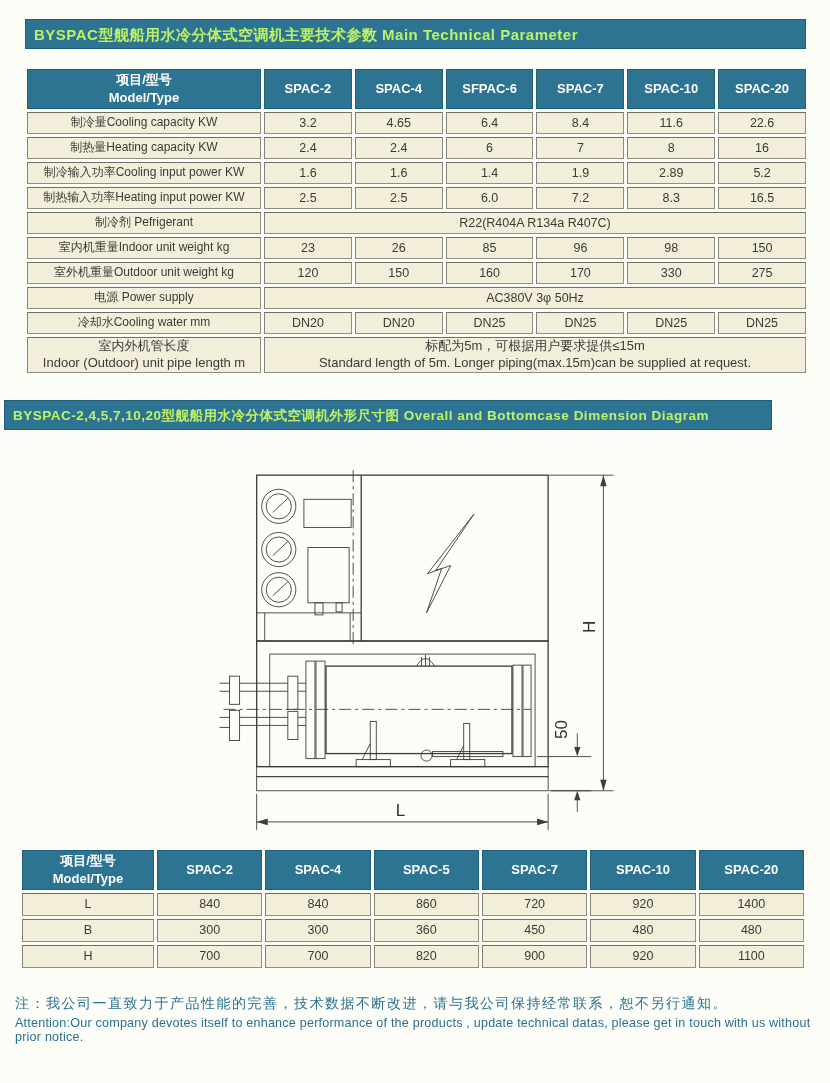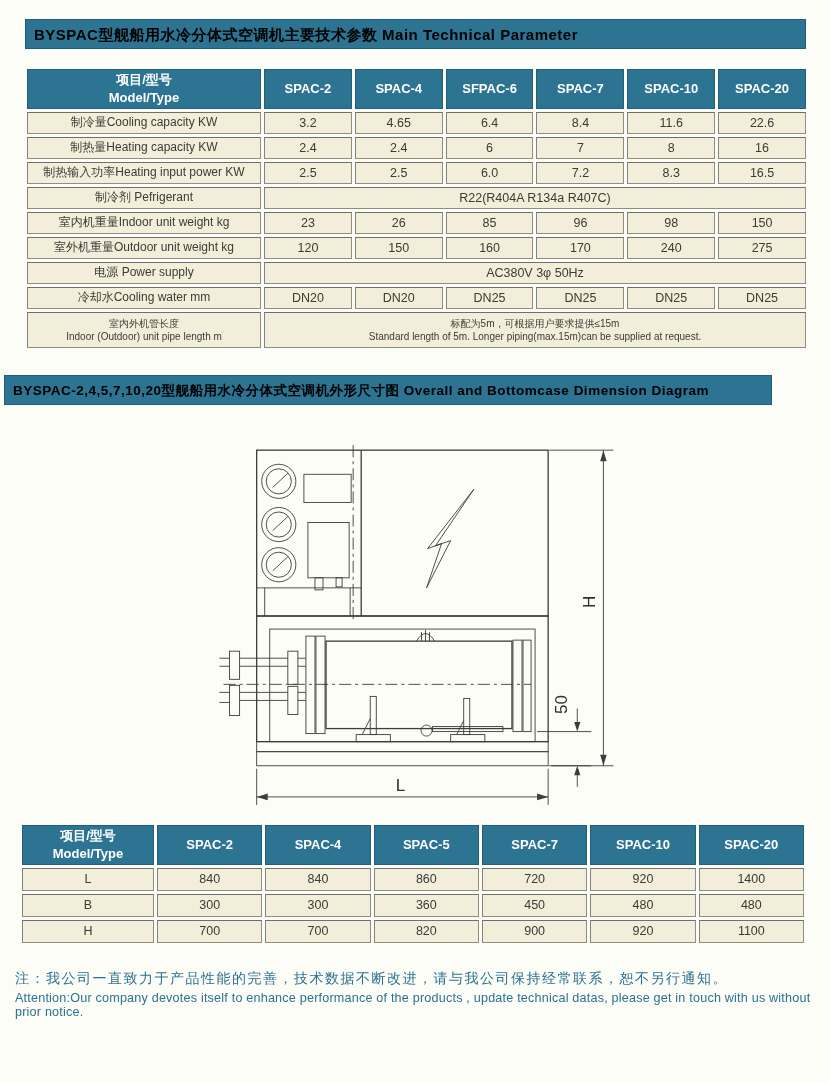--- a/index.html
+++ b/index.html
@@ -6,21 +6,21 @@
   body {
     width:830px; height:1083px;
     background:#fdfdf8;
     font-family:"Liberation Sans","DejaVu Sans",sans-serif;
     position:relative; overflow:hidden;
   }
   .banner {
     margin:19px 24px 0 25px;
     width:781px; height:30px; line-height:29px;
     background:#2d7493; border:1px solid #1f5d79;
-    color:#000000; font-weight:bold; font-size:15px;
+    color:#bef264; font-weight:bold; font-size:15px;
     padding-left:8px; letter-spacing:0.5px; box-sizing:border-box;
     white-space:nowrap; overflow:hidden;
   }
   .banner2 { margin-top:24px; margin-left:4px; width:768px; font-size:13.5px; }
 
   table.spec { border-collapse:separate; border-spacing:3px; table-layout:fixed; }
   .t1 { width:785px; margin-left:24px; margin-top:17px; }
   .t2 { width:788px; margin-left:19px; margin-top:8px; }
   .spec th {
     background:#2d7493; border:1px solid #235f7b;
@@ -31,21 +31,21 @@
   .spec td {
     background:#f2eed9;
     border:1px solid #8e8e82; border-top-color:#6f6f68; border-left-color:#83837a;
     color:#3b3b38; font-size:12.5px; height:20px;
     text-align:center; vertical-align:middle; white-space:pre-line; line-height:1.3;
     padding:0 2px; overflow:hidden;
   }
   .t1 .lbl-h { width:228px; }
   .t2 .lbl-h { width:126px; }
   .t1 td.lbl { font-size:12px; }
-  .t1 tr:last-child td { height:34px; font-size:10px; }
+  .t1 tr:last-child td { height:34px; font-size:13px; }
   .t2 td { height:21px; }
 
   .diagram-wrap { margin-top:12px; margin-left:196px; width:450px; height:397px; }
   .ln   { stroke:#3d3d3d; fill:none; stroke-width:1.3; }
   .lnt  { stroke:#3d3d3d; fill:none; stroke-width:0.9; }
   .dash { stroke:#3d3d3d; fill:none; stroke-width:0.9; stroke-dasharray:12 4 3 4; }
   .arrow{ fill:#3d3d3d; stroke:none; }
   .dimtext { fill:#2f2f2f; font-size:17px; font-family:"Liberation Sans","DejaVu Sans",sans-serif; }
 
   .footer { margin:24px 12px 0 15px; color:#2b7190; }
@@ -85,20 +85,29 @@
         <tr>
           <td class="lbl">制热量Heating capacity KW</td>
           <td>2.4</td>
           <td>2.4</td>
           <td>6</td>
           <td>7</td>
           <td>8</td>
           <td>16</td>
         </tr>
         <tr>
+          <td class="lbl">制冷输入功率Cooling input power  KW</td>
+          <td>1.6</td>
+          <td>1.6</td>
+          <td>1.4</td>
+          <td>1.9</td>
+          <td>2.89</td>
+          <td>5.2</td>
+        </tr>
+        <tr>
           <td class="lbl">制热输入功率Heating input power  KW</td>
           <td>2.5</td>
           <td>2.5</td>
           <td>6.0</td>
           <td>7.2</td>
           <td>8.3</td>
           <td>16.5</td>
         </tr>
         <tr>
           <td class="lbl">制冷剂  Pefrigerant</td>
@@ -112,21 +121,21 @@
           <td>96</td>
           <td>98</td>
           <td>150</td>
         </tr>
         <tr>
           <td class="lbl">室外机重量Outdoor unit weight  kg</td>
           <td>120</td>
           <td>150</td>
           <td>160</td>
           <td>170</td>
-          <td>240</td>
+          <td>330</td>
           <td>275</td>
         </tr>
         <tr>
           <td class="lbl">电源 Power supply</td>
           <td class="spanv" colspan="6">AC380V 3φ  50Hz</td>
         </tr>
         <tr>
           <td class="lbl">冷却水Cooling water  mm</td>
           <td>DN20</td>
           <td>DN20</td>

